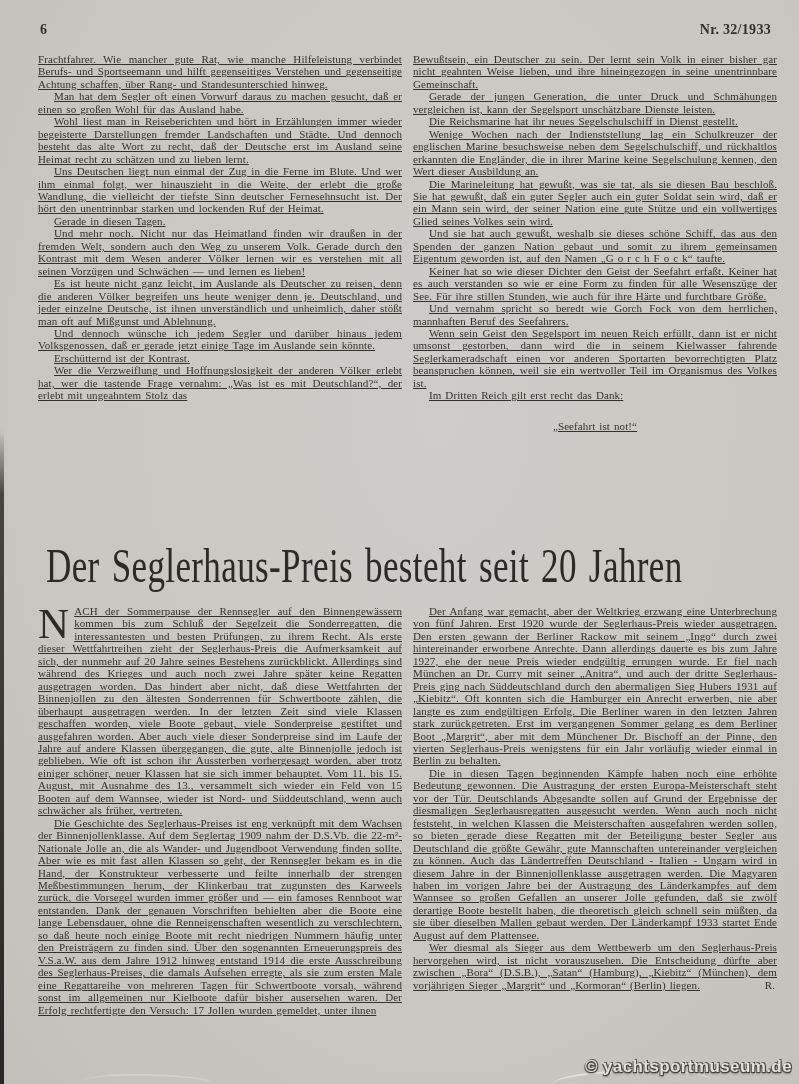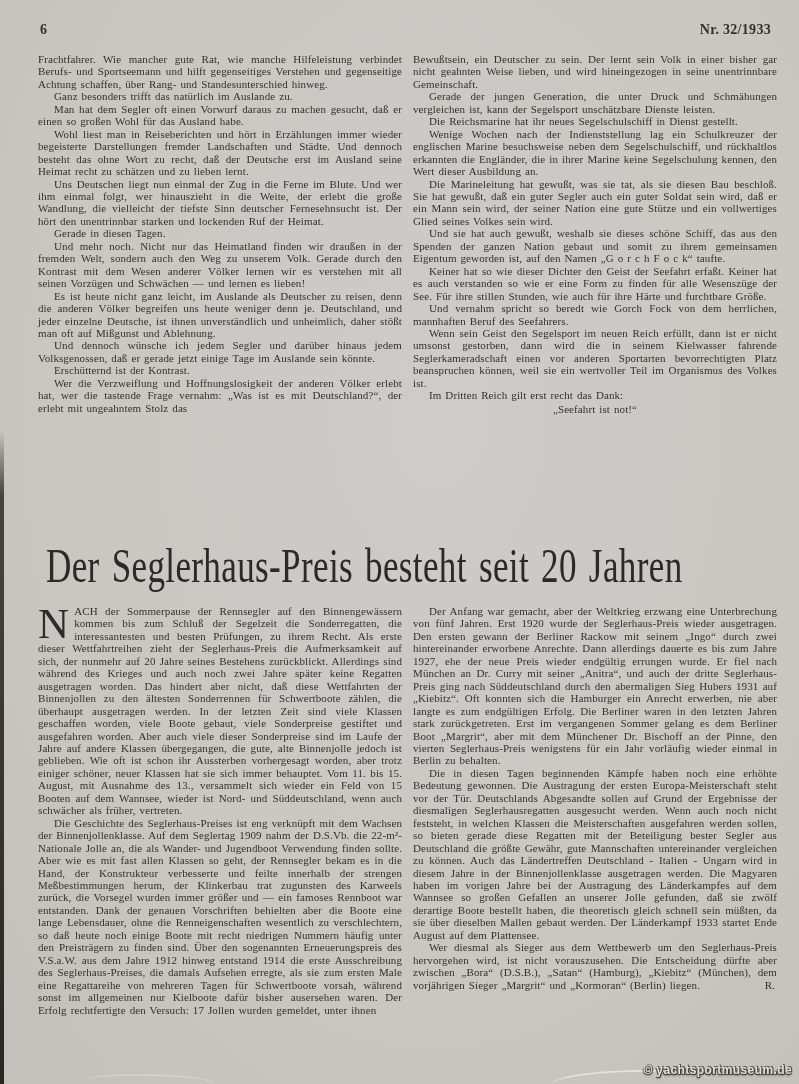--- a/index.html
+++ b/index.html
@@ -25,39 +25,40 @@
   .masthead {
     display: flex; justify-content: space-between; align-items: baseline;
     padding: 22px 28px 0 40px;
     font-size: 14px; font-weight: bold; letter-spacing: 0.3px;
   }
 
   .article {
     display: flex; gap: 11px;
     padding: 0 22px 0 38px;
     overflow: hidden;
+    text-decoration: underline;
   }
   .article .col { flex: 1 1 0; }
 
   .article-1 { margin-top: 15px; height: 442px; }
   .article-2 { margin-top: 10px; height: 478px; }
 
   .body-p {
     margin: 0;
     font-size: 11px;
     line-height: 12.45px;
     text-align: justify;
     letter-spacing: 0.1px;
     word-spacing: 1.1px;
     color: #33312c;
   }
   .ind { text-indent: 16px; }
   .gap { }
 
-  .motto { text-align: center; text-indent: 0; margin-top: 1px; }
+  .motto { text-align: center; text-indent: 0; margin-top: 18px; }
 
   .headline-wrap {
     margin: 44px 12px 0 46px;
     height: 56px;
     overflow: hidden;
   }
   .headline {
     margin: 0;
     font-size: 48px;
     line-height: 54px;
@@ -78,21 +79,21 @@
     padding: 2px 5px 0 0;
     color: #2e2c28;
   }
 
   .sig-holder { position: relative; }
   .signature { position: absolute; right: 2px; bottom: 0; }
 
   .watermark {
     position: absolute; right: 7px; bottom: 7px;
     font-family: "Liberation Sans", "DejaVu Sans", sans-serif;
-    font-size: 12px; font-weight: bold; letter-spacing: 0.4px;
+    font-size: 17px; font-weight: bold; letter-spacing: 0.4px;
     color: #e3e1d8;
     text-shadow:
       1px 1px 0 #3f3e39,
       -1px 1px 0 #55534d,
       1px -1px 0 #55534d,
       0 2px 2px rgba(40,40,36,0.55);
   }
 
   .scratch { position: absolute; border-radius: 50% / 100% 100% 0 0; border-top: 2px solid rgba(236,234,226,0.8); }
   .scratch-1 { left: 552px; top: 1070px; width: 158px; height: 10px; transform: rotate(-1.6deg); }
@@ -104,33 +105,32 @@
 <div class="page">
 
   <div class="masthead">
     <span>6</span>
     <span>Nr. 32/1933</span>
   </div>
 
   <section class="article article-1">
     <div class="col">
       <p class="body-p">Frachtfahrer. Wie mancher gute Rat, wie manche Hilfeleistung verbindet Berufs- und Sportseemann und hilft gegenseitiges Verstehen und gegenseitige Achtung schaffen, über Rang- und Standesunterschied hinweg.</p>
-      <p class="body-p ind">Ganz besonders trifft das natürlich im Auslande zu.</p>
       <p class="body-p ind">Man hat dem Segler oft einen Vorwurf daraus zu machen gesucht, daß er einen so großen Wohl für das Ausland habe.</p>
-      <p class="body-p ind">Wohl liest man in Reiseberichten und hört in Erzählungen immer wieder begeisterte Darstellungen fremder Landschaften und Städte. Und dennoch besteht das ohne Wort zu recht, daß der Deutsche erst im Ausland seine Heimat recht zu schätzen und zu lieben lernt.</p>
+      <p class="body-p ind">Wohl liest man in Reiseberichten und hört in Erzählungen immer wieder begeisterte Darstellungen fremder Landschaften und Städte. Und dennoch besteht das alte Wort zu recht, daß der Deutsche erst im Ausland seine Heimat recht zu schätzen und zu lieben lernt.</p>
       <p class="body-p ind">Uns Deutschen liegt nun einmal der Zug in die Ferne im Blute. Und wer ihm einmal folgt, wer hinauszieht in die Weite, der erlebt die große Wandlung, die vielleicht der tiefste Sinn deutscher Fernesehnsucht ist. Der hört den unentrinnbar starken und lockenden Ruf der Heimat.</p>
       <p class="body-p ind">Gerade in diesen Tagen.</p>
       <p class="body-p ind">Und mehr noch. Nicht nur das Heimatland finden wir draußen in der fremden Welt, sondern auch den Weg zu unserem Volk. Gerade durch den Kontrast mit dem Wesen anderer Völker lernen wir es verstehen mit all seinen Vorzügen und Schwächen — und lernen es lieben!</p>
       <p class="body-p ind">Es ist heute nicht ganz leicht, im Auslande als Deutscher zu reisen, denn die anderen Völker begreifen uns heute weniger denn je. Deutschland, und jeder einzelne Deutsche, ist ihnen unverständlich und unheimlich, daher stößt man oft auf Mißgunst und Ablehnung.</p>
       <p class="body-p ind">Und dennoch wünsche ich jedem Segler und darüber hinaus jedem Volksgenossen, daß er gerade jetzt einige Tage im Auslande sein könnte.</p>
       <p class="body-p ind">Erschütternd ist der Kontrast.</p>
       <p class="body-p ind">Wer die Verzweiflung und Hoffnungslosigkeit der anderen Völker erlebt hat, wer die tastende Frage vernahm: „Was ist es mit Deutschland?“, der erlebt mit ungeahntem Stolz das</p>
     </div>
     <div class="col">
-      <p class="body-p">Bewußtsein, ein Deutscher zu sein. Der lernt sein Volk in einer bisher gar nicht geahnten Weise lieben, und wird hineingezogen in seine unentrinnbare Gemeinschaft.</p>
+      <p class="body-p">Bewußtsein, ein Deutscher zu sein. Der lernt sein Volk in einer bisher gar nicht geahnten Weise lieben, und ihre hineingezogen in seine unentrinnbare Gemeinschaft.</p>
       <p class="body-p ind">Gerade der jungen Generation, die unter Druck und Schmähungen vergleichen ist, kann der Segelsport unschätzbare Dienste leisten.</p>
       <p class="body-p ind">Die Reichsmarine hat ihr neues Segelschulschiff in Dienst gestellt.</p>
       <p class="body-p ind">Wenige Wochen nach der Indienststellung lag ein Schulkreuzer der englischen Marine besuchsweise neben dem Segelschulschiff, und rückhaltlos erkannten die Engländer, die in ihrer Marine keine Segelschulung kennen, den Wert dieser Ausbildung an.</p>
       <p class="body-p ind">Die Marineleitung hat gewußt, was sie tat, als sie diesen Bau beschloß. Sie hat gewußt, daß ein guter Segler auch ein guter Soldat sein wird, daß er ein Mann sein wird, der seiner Nation eine gute Stütze und ein vollwertiges Glied seines Volkes sein wird.</p>
       <p class="body-p ind">Und sie hat auch gewußt, weshalb sie dieses schöne Schiff, das aus den Spenden der ganzen Nation gebaut und somit zu ihrem gemeinsamen Eigentum geworden ist, auf den Namen „G o r c h  F o c k“ taufte.</p>
       <p class="body-p ind">Keiner hat so wie dieser Dichter den Geist der Seefahrt erfaßt. Keiner hat es auch verstanden so wie er eine Form zu finden für alle Wesenszüge der See. Für ihre stillen Stunden, wie auch für ihre Härte und furchtbare Größe.</p>
       <p class="body-p ind">Und vernahm spricht so beredt wie Gorch Fock von dem herrlichen, mannhaften Beruf des Seefahrers.</p>
       <p class="body-p ind">Wenn sein Geist den Segelsport im neuen Reich erfüllt, dann ist er nicht umsonst gestorben, dann wird die in seinem Kielwasser fahrende Seglerkameradschaft einen vor anderen Sportarten bevorrechtigten Platz beanspruchen können, weil sie ein wertvoller Teil im Organismus des Volkes ist.</p>
       <p class="body-p ind">Im Dritten Reich gilt erst recht das Dank:</p>
       <p class="body-p motto">„Seefahrt ist not!“</p>

